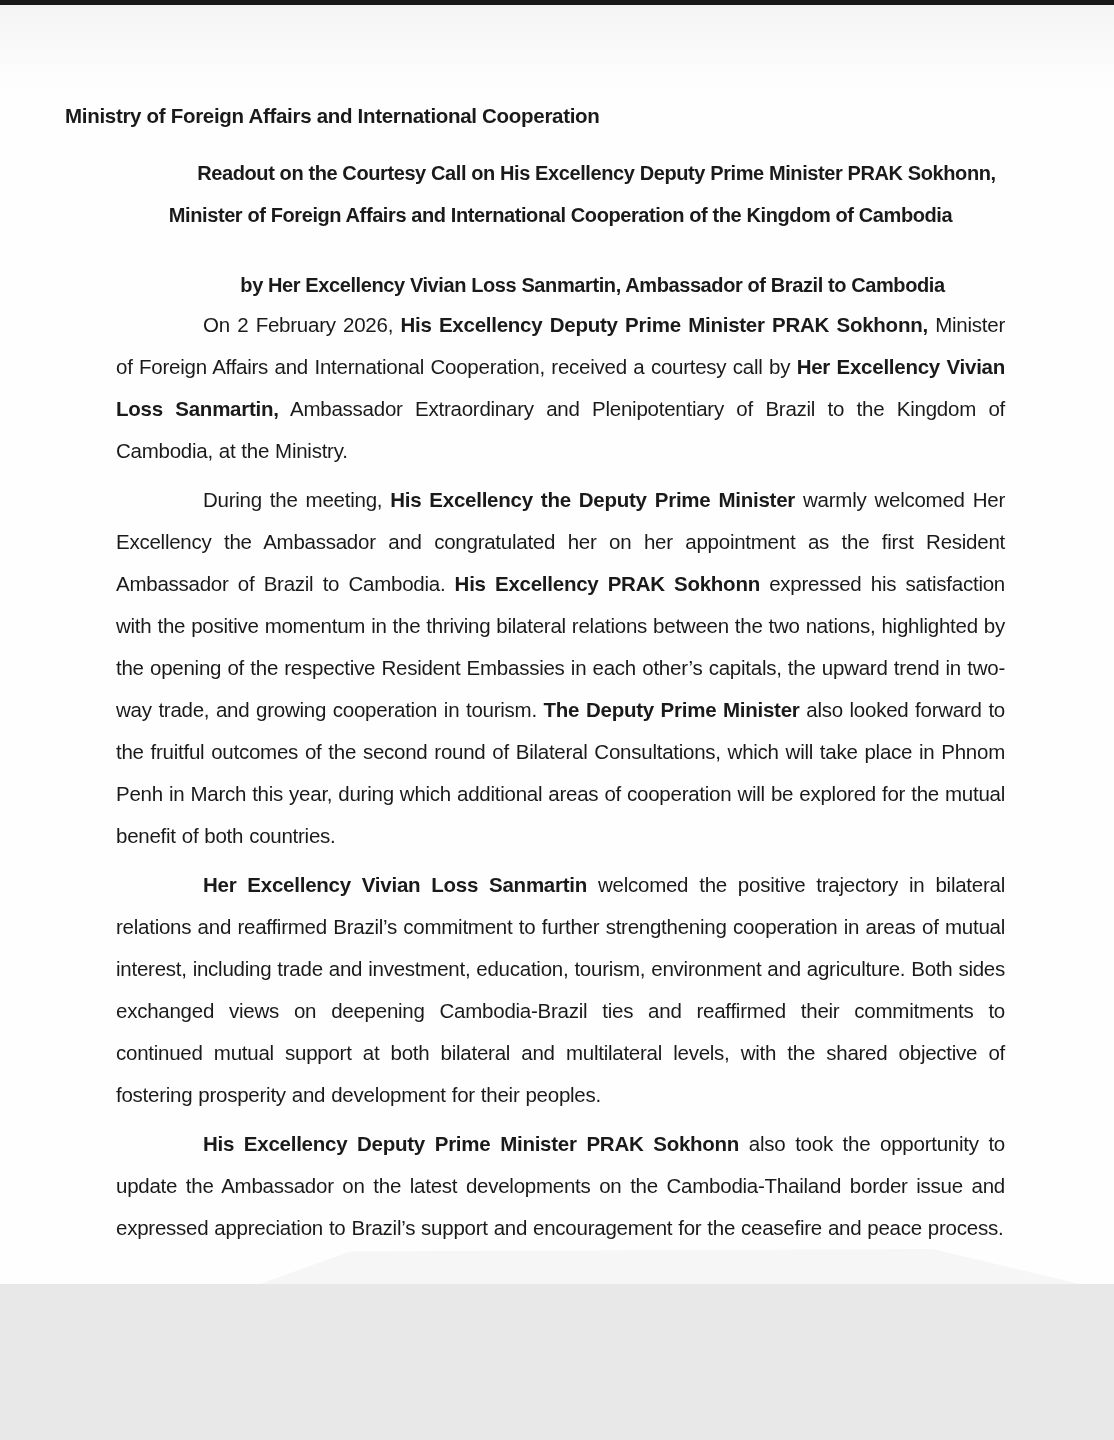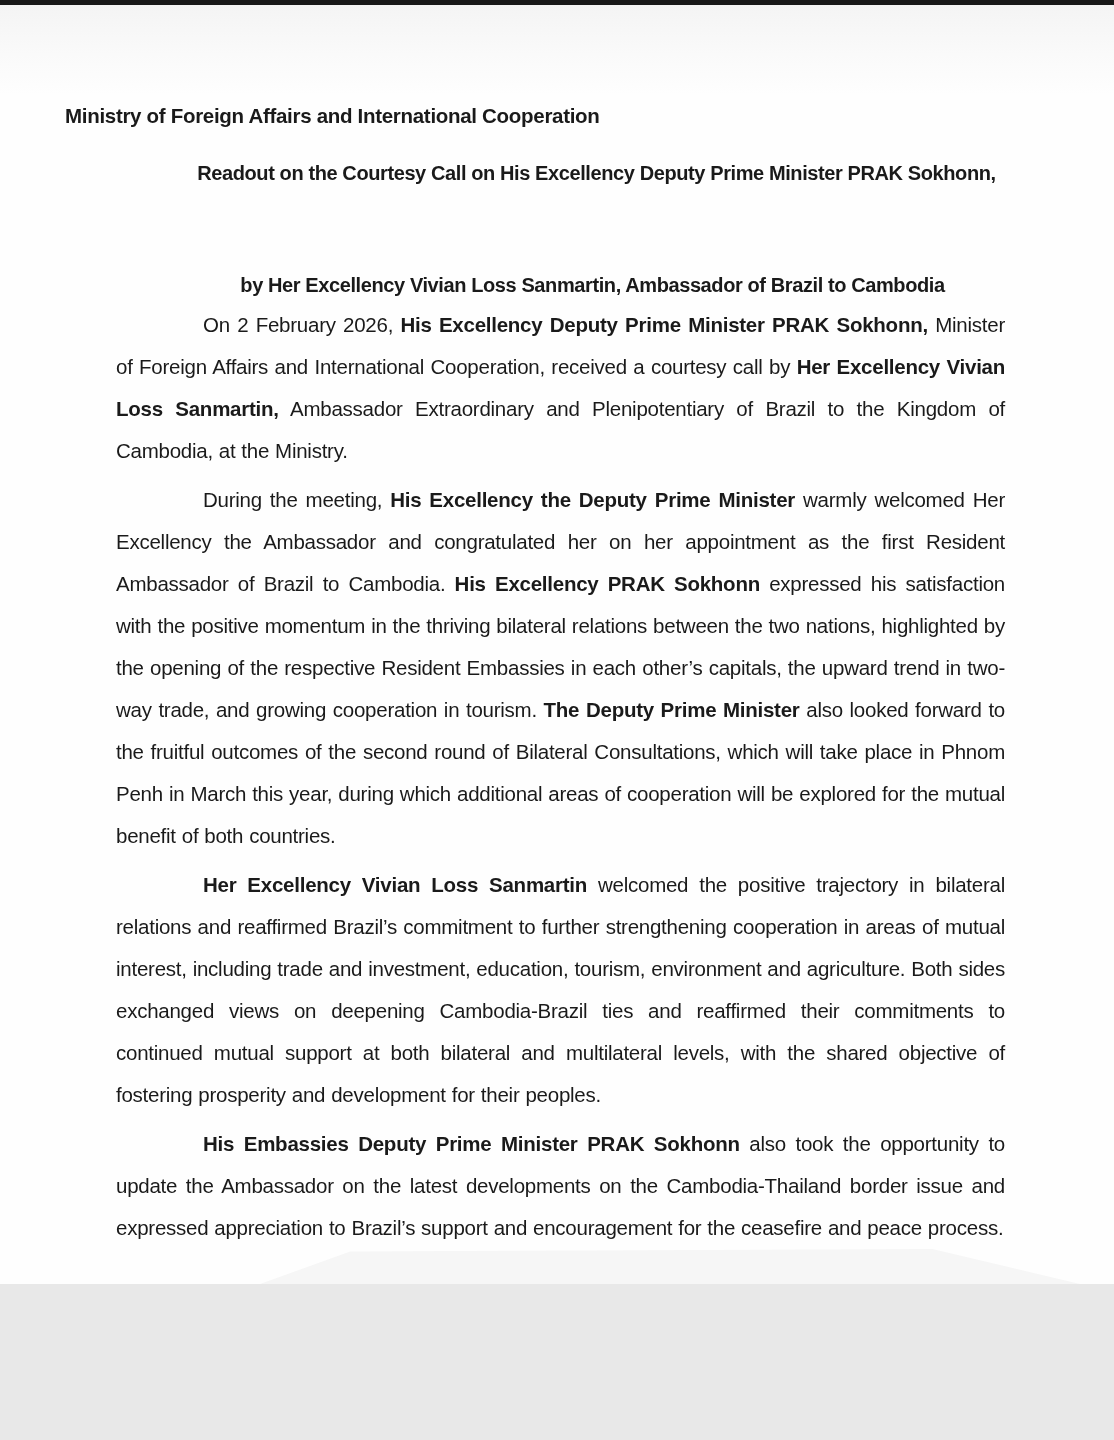--- a/index.html
+++ b/index.html
@@ -89,27 +89,28 @@
 
 <div class="page">
 
   <div class="top-bar"></div>
   <div class="top-scan-band"></div>
 
   <div class="doc-header">Ministry of Foreign Affairs and International Cooperation</div>
 
   <div class="title-block" id="title-line-1">Readout on the Courtesy Call on His Excellency Deputy Prime Minister PRAK Sokhonn,</div>
 
+  <div class="title-block" id="title-line-2">Minister of Foreign Affairs and International Cooperation of the Kingdom of Cambodia</div>
 
   <div class="title-block" id="title-line-3">by Her Excellency Vivian Loss Sanmartin, Ambassador of Brazil to Cambodia</div>
 
   <div class="body-block">
     <p class="para"><span>On 2 February 2026, </span><span class="b">His Excellency Deputy Prime Minister PRAK Sokhonn,</span><span> Minister of Foreign Affairs and International Cooperation, received a courtesy call by </span><span class="b">Her Excellency Vivian Loss Sanmartin,</span><span> Ambassador Extraordinary and Plenipotentiary of Brazil to the Kingdom of Cambodia, at the Ministry.</span></p>
     <p class="para"><span>During the meeting, </span><span class="b">His Excellency the Deputy Prime Minister</span><span> warmly welcomed Her Excellency the Ambassador and congratulated her on her appointment as the first Resident Ambassador of Brazil to Cambodia. </span><span class="b">His Excellency PRAK Sokhonn</span><span> expressed his satisfaction with the positive momentum in the thriving bilateral relations between the two nations, highlighted by the opening of the respective Resident Embassies in each other’s capitals, the upward trend in two-way trade, and growing cooperation in tourism. </span><span class="b">The Deputy Prime Minister</span><span> also looked forward to the fruitful outcomes of the second round of Bilateral Consultations, which will take place in Phnom Penh in March this year, during which additional areas of cooperation will be explored for the mutual benefit of both countries.</span></p>
     <p class="para"><span class="b">Her Excellency Vivian Loss Sanmartin</span><span> welcomed the positive trajectory in bilateral relations and reaffirmed Brazil’s commitment to further strengthening cooperation in areas of mutual interest, including trade and investment, education, tourism, environment and agriculture. Both sides exchanged views on deepening Cambodia-Brazil ties and reaffirmed their commitments to continued mutual support at both bilateral and multilateral levels, with the shared objective of fostering prosperity and development for their peoples.</span></p>
-    <p class="para"><span class="b">His Embassies Deputy Prime Minister PRAK Sokhonn</span><span> also took the opportunity to update the Ambassador on the latest developments on the Cambodia-Thailand border issue and expressed appreciation to Brazil’s support and encouragement for the ceasefire and peace process.</span></p>
+    <p class="para"><span class="b">His Excellency Deputy Prime Minister PRAK Sokhonn</span><span> also took the opportunity to update the Ambassador on the latest developments on the Cambodia-Thailand border issue and expressed appreciation to Brazil’s support and encouragement for the ceasefire and peace process.</span></p>
 
     <div class="footer-mark">★ ★ ★ ★ ★</div>
   </div>
 
   <div class="bottom-shadow"></div>
 
 </div>
 
 </body></html>

